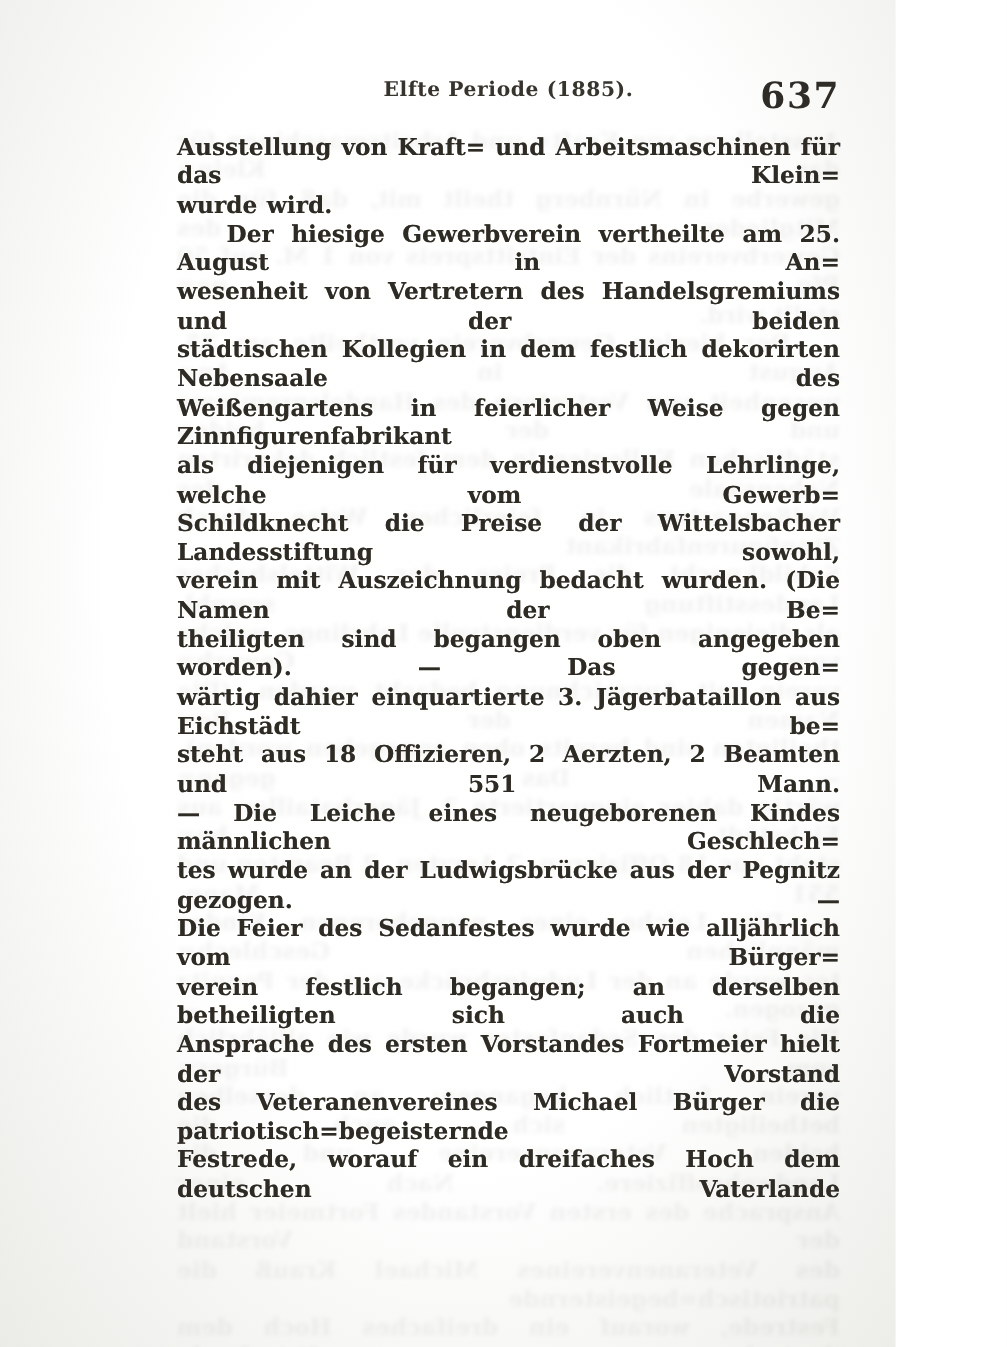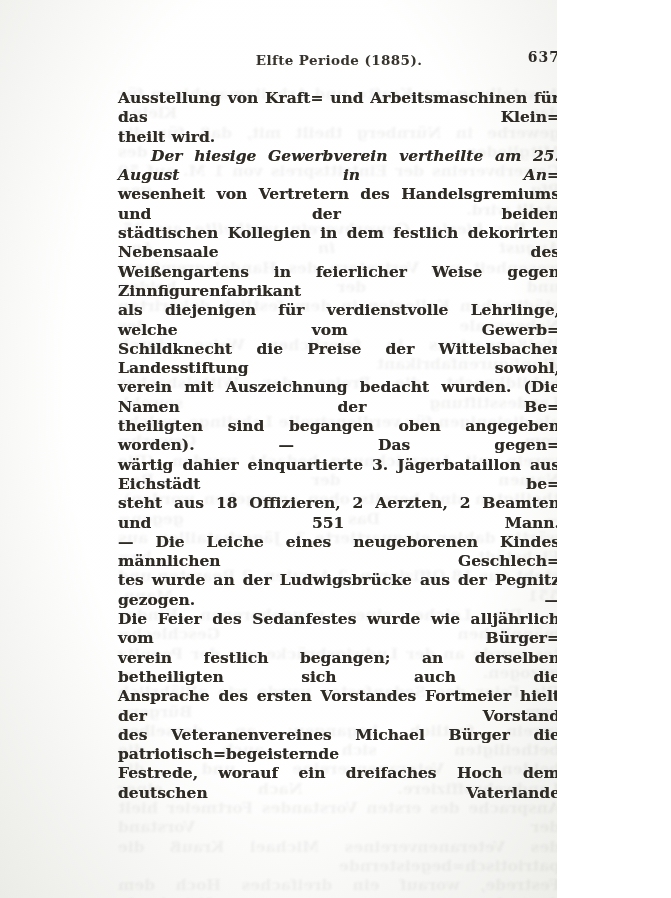--- a/index.html
+++ b/index.html
@@ -9,20 +9,21 @@
   }
   .page {
     position: relative;
     width: 557px;
     height: 898px;
     overflow: hidden;
     background:
       radial-gradient(ellipse at 52% 42%, rgba(255,255,255,0.9) 55%, rgba(233,233,229,0.9) 100%),
       #fbfbf9;
     font-family: "DejaVu Serif", "Liberation Serif", serif;
+    padding-left: 40px;
   }
   
   .bleed {
     position: absolute;
     left: 118px;
     top: 84px;
     width: 442px;
     transform: scaleX(-1);
     filter: blur(1.3px);
     opacity: 0.065;
@@ -48,40 +49,40 @@
     text-align: center;
     font-size: 13.5px;
     font-weight: bold;
     letter-spacing: 0.4px;
     color: #37332d;
   }
   .page-number {
     position: absolute;
     right: 0;
     top: -3px;
-    font-size: 14px;
+    font-size: 24px;
     font-weight: bold;
     letter-spacing: 1px;
     color: #2f2c27;
   }
   .body-text {
     font-size: 15.5px;
     line-height: 19.3px;
     font-weight: bold;
     color: #2e2a24;
     word-spacing: 1px;
     text-shadow: 0 0 0.4px rgba(46,42,36,0.55);
   }
   .para { margin: 0; }
   .line {
     text-align: justify;
     text-align-last: justify;
     min-height: 19.3px;
   }
-  .line.indent { text-indent: 33px; font-style: italic; }
+  .line.indent { text-indent: 33px; }
   .line.flush { text-align-last: left; }
 </style>
 </head>
 <body>
 
 <div class="page">
 
   <div class="bleed">
       <div class="para">
         <div class="line">Ausstellung von Kraft= und Arbeitsmaschinen für das Klein=</div>
@@ -112,21 +113,21 @@
     </div>
 
   <div class="content">
     <div class="header">
       <span class="running-title">Elfte Periode (1885).</span>
       <span class="page-number">637</span>
     </div>
     <div class="body-text" style="color: rgb(46, 42, 36);">
         <div class="para">
           <div class="line">Ausstellung von Kraft= und Arbeitsmaschinen für das Klein=</div>
-          <div class="line flush">theilt wird.</div>
+          <div class="line flush">wurde wird.</div>
         </div>
         <div class="para">
           <div class="line indent">Der hiesige Gewerbverein vertheilte am 25. August in An=</div>
           <div class="line">wesenheit von Vertretern des Handelsgremiums und der beiden</div>
           <div class="line">städtischen Kollegien in dem festlich dekorirten Nebensaale des</div>
           <div class="line">Weißengartens in feierlicher Weise gegen Zinnfigurenfabrikant</div>
           <div class="line">als diejenigen für verdienstvolle Lehrlinge, welche vom Gewerb=</div>
           <div class="line">Schildknecht die Preise der Wittelsbacher Landesstiftung sowohl,</div>
           <div class="line">verein mit Auszeichnung bedacht wurden. (Die Namen der Be=</div>
           <div class="line">theiligten sind begangen oben angegeben worden). — Das gegen=</div>

